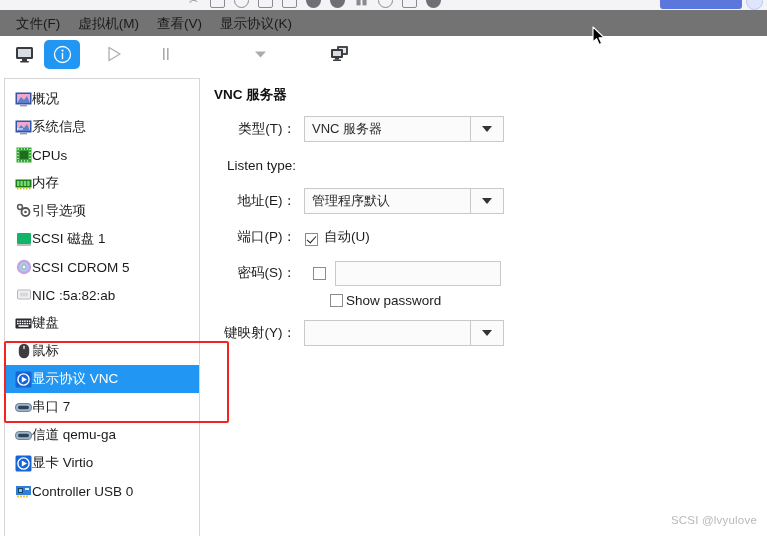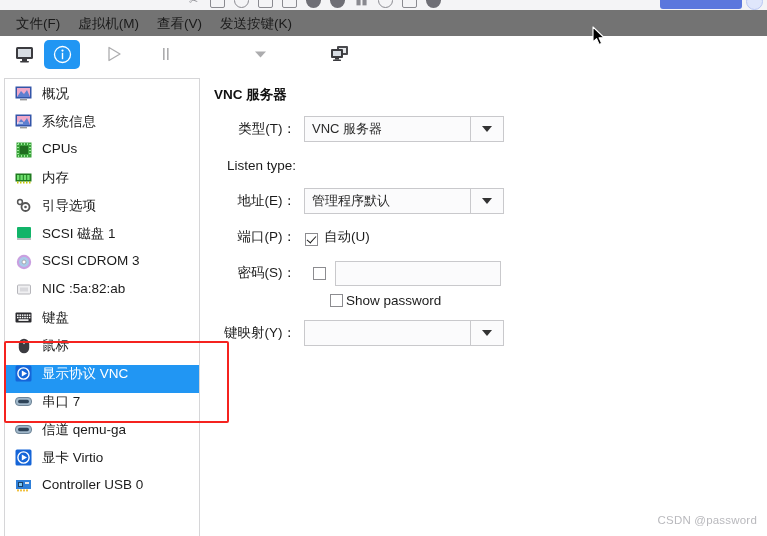--- a/index.html
+++ b/index.html
@@ -70,23 +70,22 @@
     position: absolute; left: 4px; top: 78px;
     width: 196px; height: 458px;
     background: #ffffff;
     border: 1px solid #d6d6d8;
     border-bottom: none;
     overflow: hidden;
   }
   .side-list { padding-top: 6px; }
   .side-item {
     height: 28px;
-    display: flex; 
+    display: flex; align-items: center;
     padding-left: 10px;
-    gap: 10px;
     font-size: 13.5px;
     color: #1b1b1b;
     cursor: default;
     white-space: nowrap;
   }
   .side-item.selected { background: #2196f3; color: #ffffff; }
   .side-ico {
     width: 17px; height: 17px;
     flex: 0 0 17px;
     display: flex; align-items: center; justify-content: center;
@@ -223,21 +222,21 @@
     <div class="bs-right">
       <div class="bs-blue"></div>
       <div class="bs-avatar"></div>
     </div>
   </div>
 
   <div class="menubar">
     <div class="menu-item">文件(F)</div>
     <div class="menu-item">虚拟机(M)</div>
     <div class="menu-item">查看(V)</div>
-    <div class="menu-item">发送按键(K)</div>
+    <div class="menu-item">显示协议(K)</div>
   </div>
 
   <div class="toolbar">
     <div class="tb-btn">
       <svg width="19" height="17" viewBox="0 0 19 17">
         <rect x="1" y="1" width="17" height="12" rx="1.5" fill="#3b3b3f"></rect>
         <rect x="3" y="3" width="13" height="8" fill="#d8dde3"></rect>
         <rect x="7" y="13" width="5" height="2" fill="#3b3b3f"></rect>
         <rect x="5" y="15" width="9" height="1.6" rx=".8" fill="#3b3b3f"></rect>
       </svg>
@@ -381,21 +380,21 @@
       </div>
 
       <div class="side-item">
         <span class="side-ico">
           <svg width="16" height="16" viewBox="0 0 16 16">
             <circle cx="8" cy="8" r="7.2" fill="#c9a0e0"></circle>
             <circle cx="8" cy="8" r="5" fill="#a8cbe8"></circle>
             <circle cx="8" cy="8" r="2" fill="#ffffff" stroke="#9a9aa0" stroke-width=".8"></circle>
           </svg>
         </span>
-        <span>SCSI CDROM 3</span>
+        <span>SCSI CDROM 5</span>
       </div>
 
       <div class="side-item">
         <span class="side-ico">
           <svg width="16" height="14" viewBox="0 0 16 14">
             <rect x="1.5" y="2" width="13" height="9" rx="1" fill="#f0f0f2" stroke="#b5b5ba"></rect>
             <rect x="4" y="4.5" width="8" height="4" fill="#d8d8dc"></rect>
           </svg>
         </span>
         <span>NIC :5a:82:ab</span>
@@ -550,21 +549,21 @@
       <div class="f-label">键映射(Y)：</div>
       <div class="combo">
         <div class="combo-field"></div>
         <div class="combo-arrow">
           <span class="arrow-glyph"></span>
         </div>
       </div>
     </div>
   </div>
 
-  <div class="watermark">CSDN @password</div>
+  <div class="watermark">SCSI @lvyulove</div>
 
   <div class="cursor">
     <svg width="14" height="20" viewBox="0 0 14 20">
       <polygon points="1,1 1,16 4.6,12.6 7.2,18.4 9.6,17.3 7.1,11.8 12,11.5" fill="#000000" stroke="#ffffff" stroke-width="1.1" stroke-linejoin="round"></polygon>
     </svg>
   </div>
 
 </div>
 
 </body></html>

